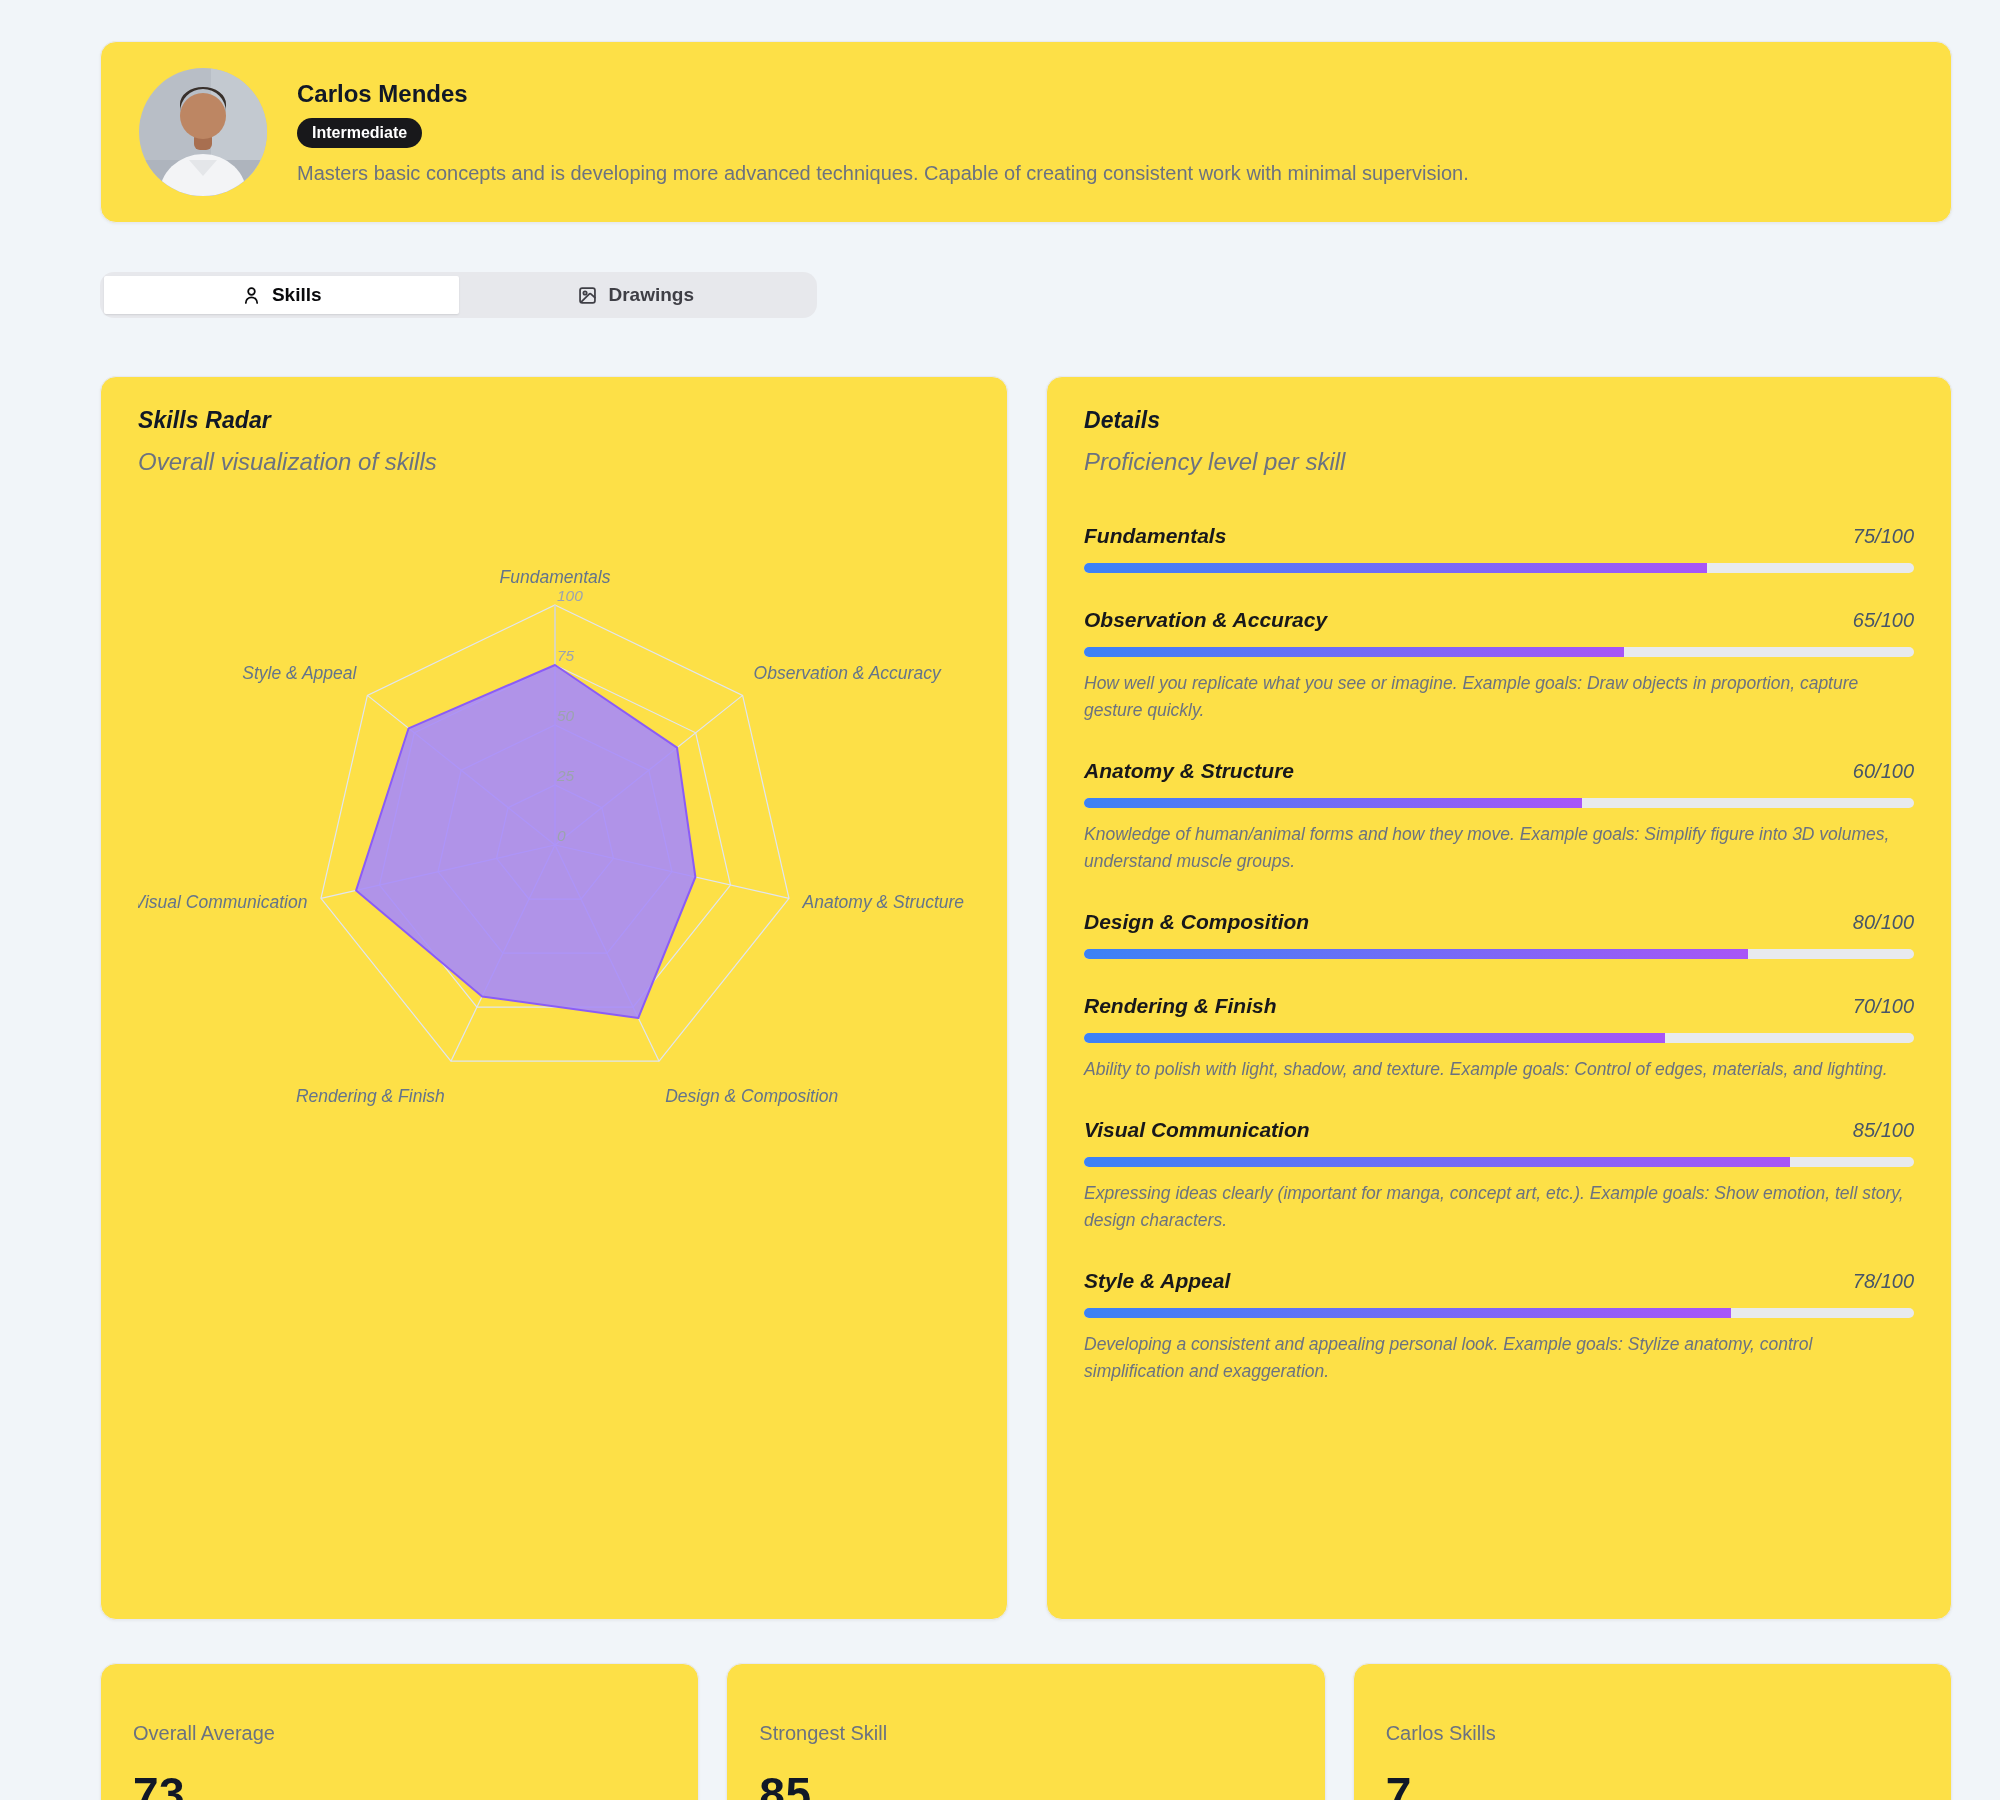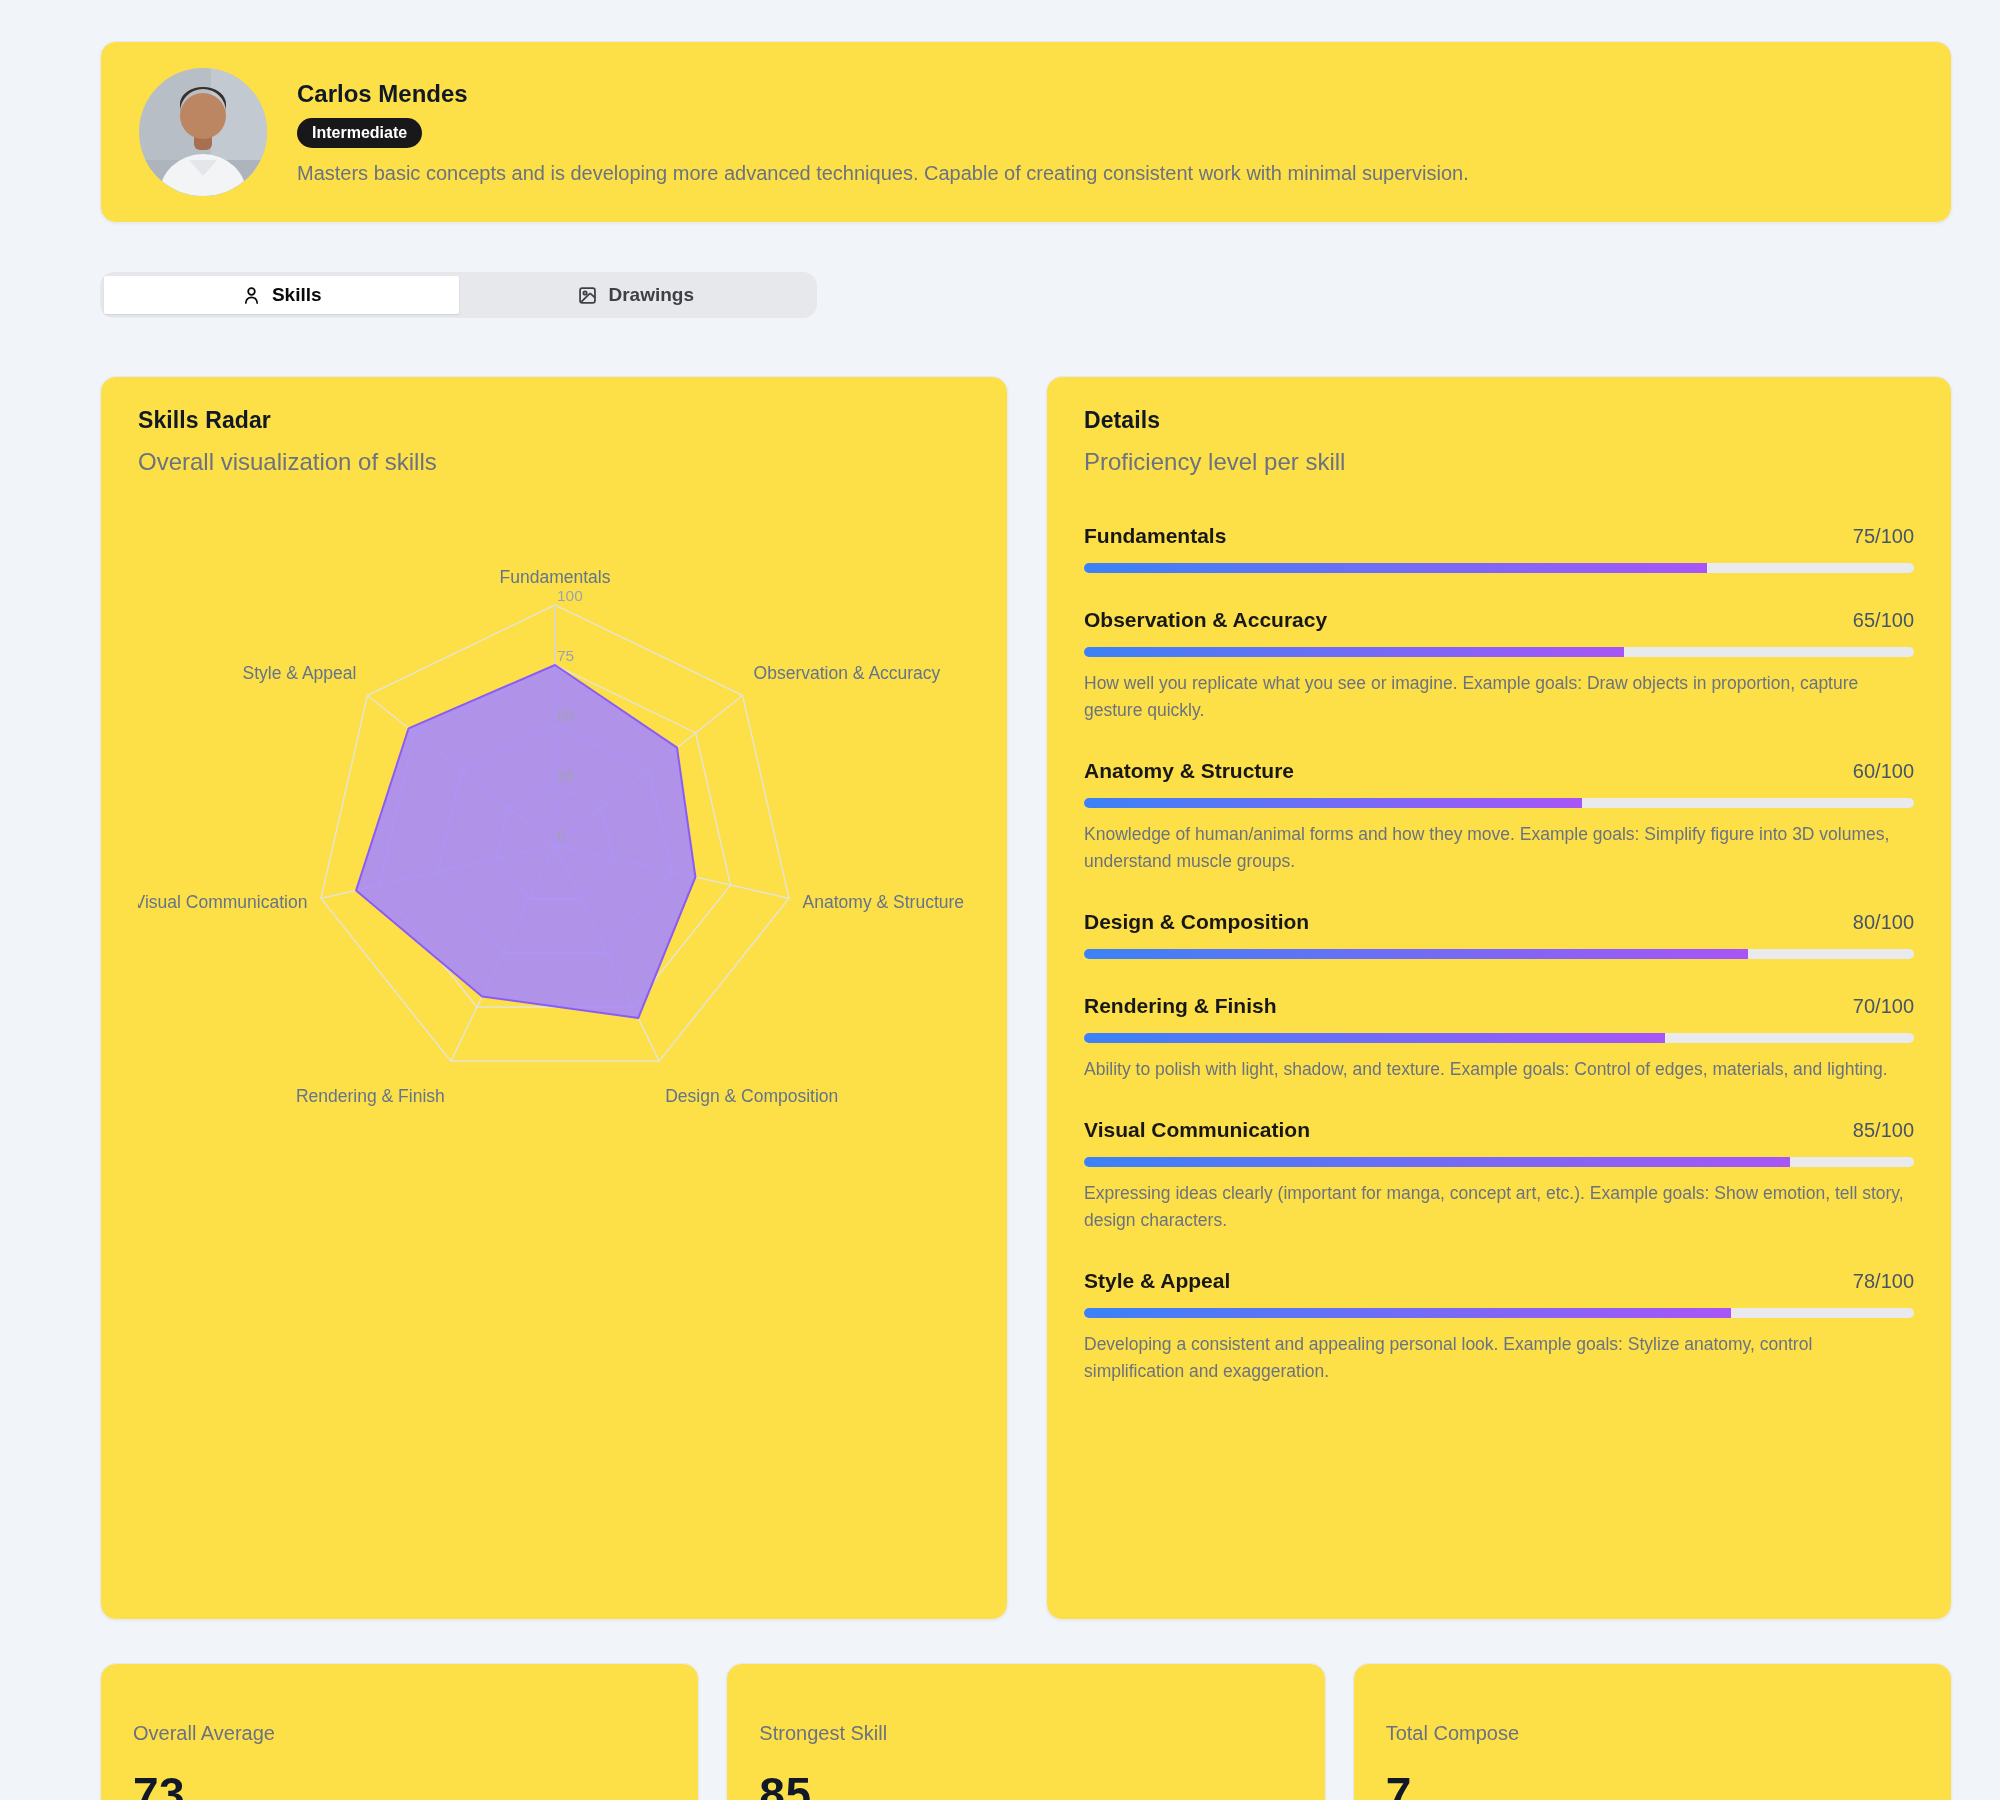--- a/index.html
+++ b/index.html
@@ -73,20 +73,21 @@
     box-shadow: 0 1px 2px rgba(0,0,0,0.10);
   }
   .tab svg { width: 21px; height: 21px; }
 
   
   .main-grid {
     margin-top: 58px;
     display: grid;
     grid-template-columns: 908px 906px;
     gap: 38px;
+    font-style: italic;
   }
   .panel { height: 1244px; padding: 30px 37px; overflow: hidden; }
   .panel-title { font-size: 23px; font-weight: 700; color: #111827; letter-spacing: 0.1px; }
   .panel-subtitle { font-size: 24px; color: #6b7280; margin-top: 14px; }
 
   
   .radar-wrap { margin-top: 84px; }
   #radar-chart { display: block; overflow: hidden; }
 
   
@@ -290,17 +291,17 @@
     <div class="stat-label">Overall Average</div>
     <div class="stat-value">73</div>
   </section>
 
   <section class="card stat-card">
     <div class="stat-label">Strongest Skill</div>
     <div class="stat-value">85</div>
   </section>
 
   <section class="card stat-card">
-    <div class="stat-label">Total Compose</div>
+    <div class="stat-label">Carlos Skills</div>
     <div class="stat-value">7</div>
   </section>
 </div>
 </div>
 
 </body></html>

